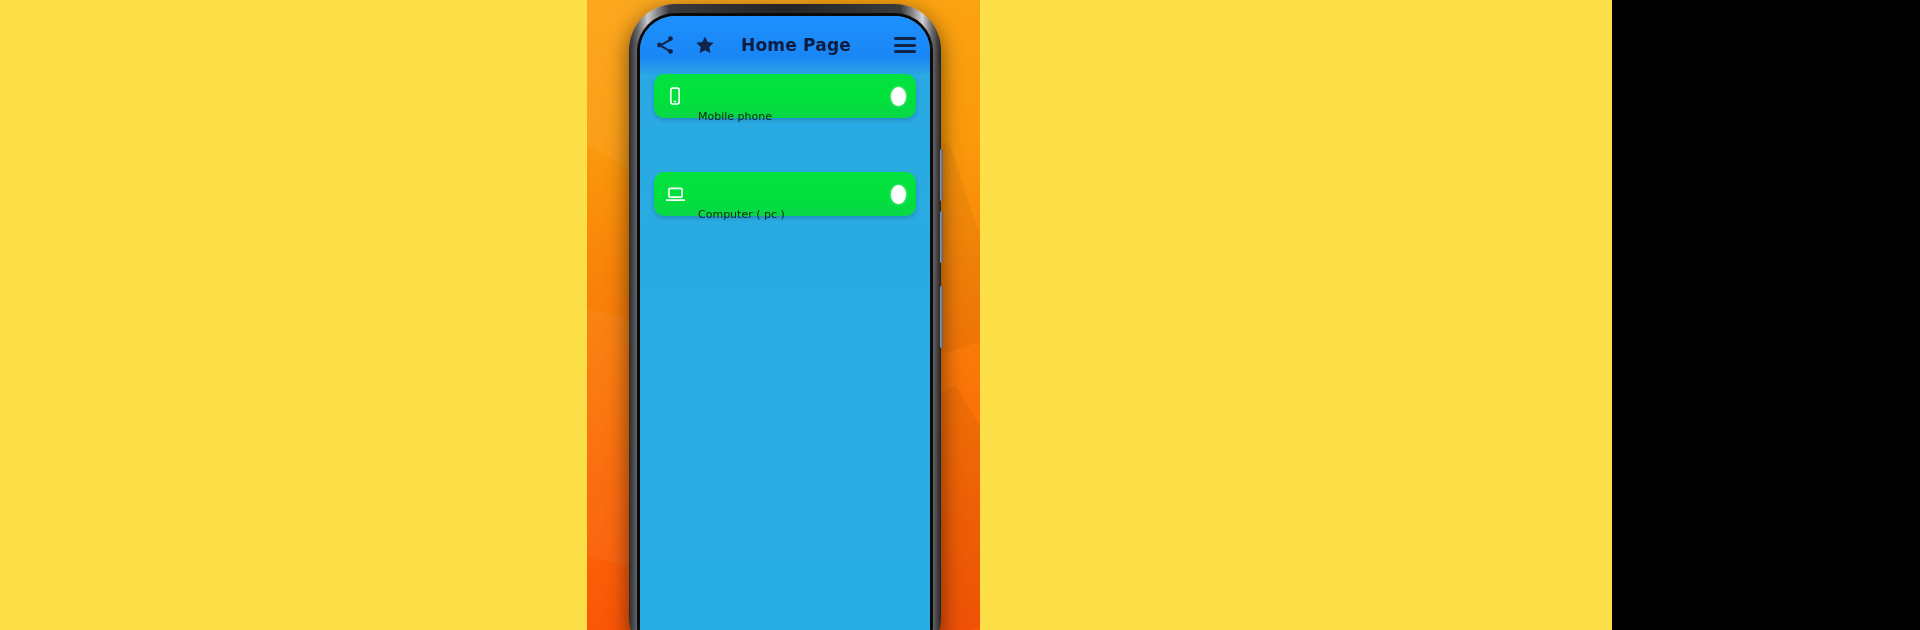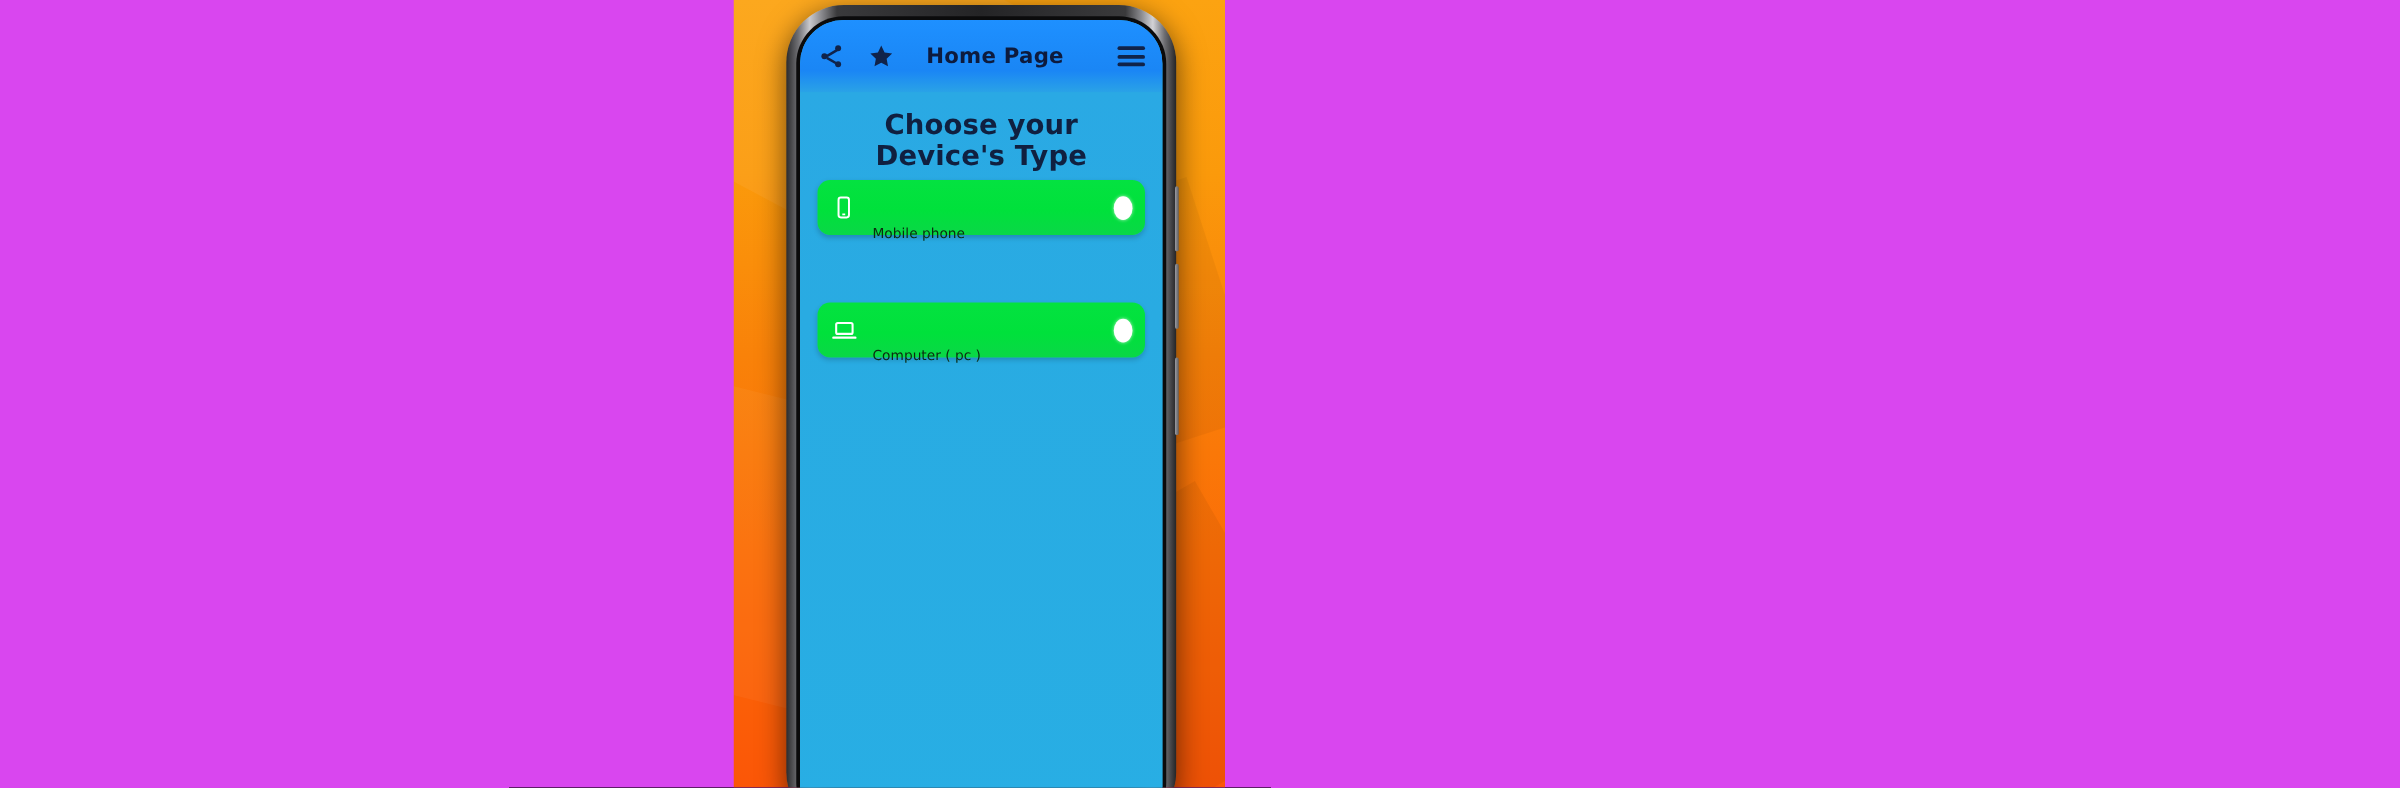--- a/index.html
+++ b/index.html
@@ -1,18 +1,18 @@
 <!DOCTYPE html>
 <html><head>
 <meta charset="utf-8">
 <style>
   html,body{margin:0;padding:0;background:#000;}
   body{width:1920px;height:630px;overflow:hidden;font-family:"DejaVu Sans",sans-serif;}
 
-  #stage{position:relative;width:1920px;height:630px;background:#d946ef;}
+  #stage{position:relative;width:1612px;height:630px;background:#fde047;}
 
   
   .backdrop{
     position:absolute;left:587px;top:0;width:393px;height:630px;
     background:linear-gradient(180deg,#fca311 0%,#fb9a0b 22%,#f98209 45%,#fb6e07 70%,#fb5607 100%);
     overflow:hidden;
   }
   .facet{position:absolute;background:rgba(255,255,255,0.055);}
   .f1{left:-40px;top:-60px;width:230px;height:230px;transform:rotate(28deg);}
   .f2{left:120px;top:180px;width:280px;height:200px;transform:rotate(-18deg);background:rgba(0,0,0,0.045);}
@@ -137,21 +137,20 @@
 
           <div class="burger">
             <i></i>
             <i></i>
             <i></i>
           </div>
         </div>
 
         <div class="body">
 
-          <div class="section-title">Choose your Device's Type</div>
 
           <div class="row">
             <span class="ricon">
               <svg viewBox="0 0 24 24" width="20" height="20" fill="none" stroke="currentColor" stroke-width="1.9">
                 <rect x="7" y="2.5" width="10" height="19" rx="2.2"></rect>
                 <line x1="10.6" y1="18.6" x2="13.4" y2="18.6" stroke-width="1.6"></line>
               </svg>
             </span>
             <span class="lbl">Mobile phone</span>
             <span class="knob"></span>

